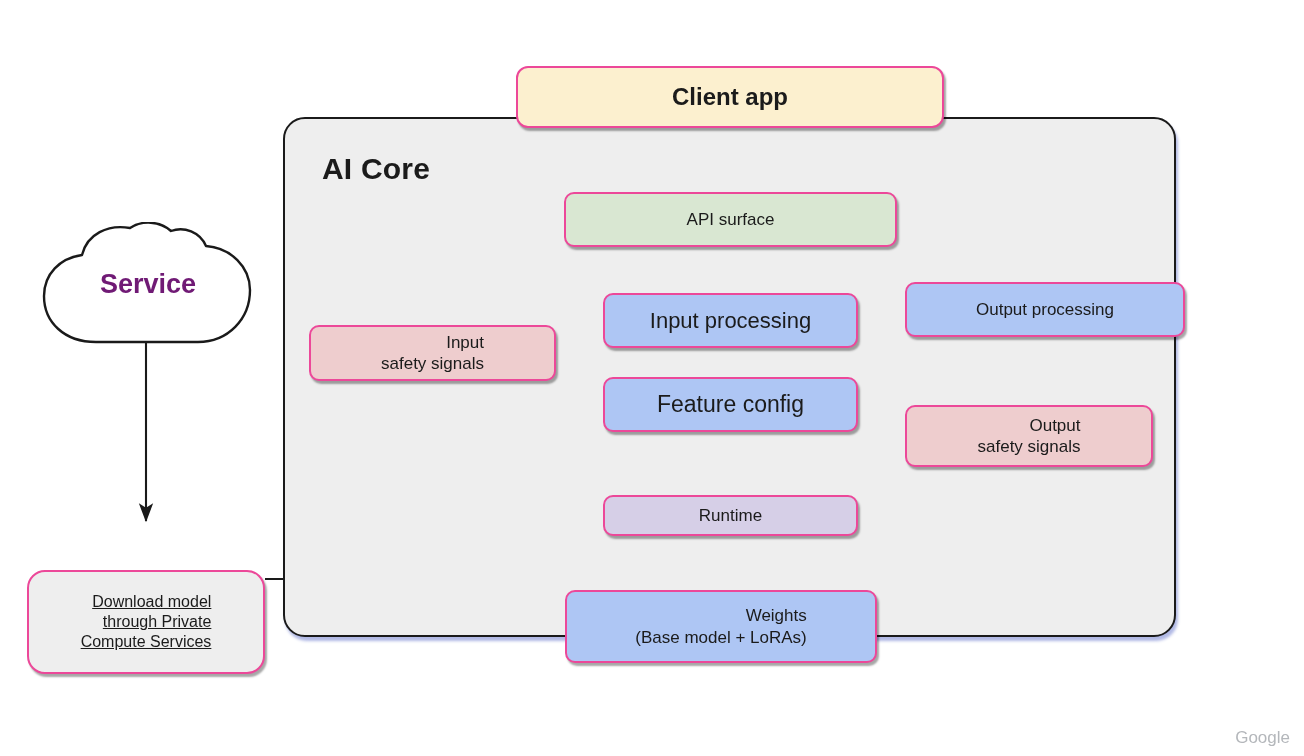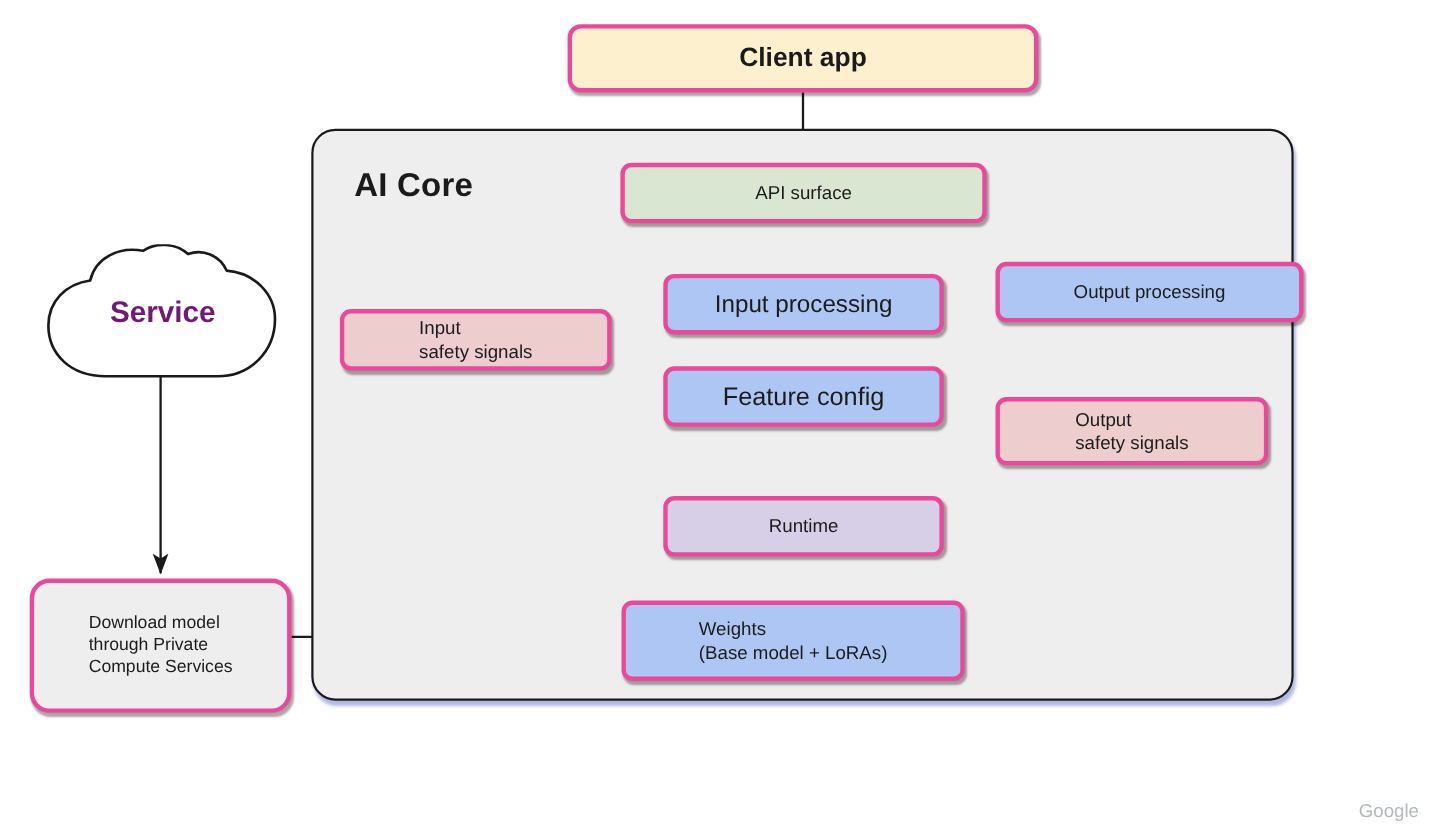--- a/index.html
+++ b/index.html
@@ -26,26 +26,27 @@
     width: 1304px;
     height: 756px;
     pointer-events: none;
   }
   .node {
     position: absolute;
     box-sizing: border-box;
     display: flex;
     align-items: center;
     justify-content: center;
-    text-align: left;
+    text-align: right;
     color: #1b1b1b;
-    border: 4px solid #ec4899;
+    border: 2px solid #ec4899;
     line-height: 1.26;
     white-space: pre-line;
     z-index: 3;
+    margin-top: 44px;
   }
   .node.shadowed {
     box-shadow: 2px 3px 2px rgba(0,0,0,0.35);
   }
   .client-app {
     left: 516px;
     top: 22px;
     width: 428px;
     height: 62px;
     border-radius: 12px;
@@ -100,21 +101,21 @@
     width: 255px;
     height: 55px;
     border-radius: 10px;
     background: #aec6f4;
     font-size: 23px;
   }
   .runtime {
     left: 603px;
     top: 451px;
     width: 255px;
-    height: 55px;
+    height: 41px;
     border-radius: 10px;
     background: #d6cfe7;
     font-size: 17px;
   }
   .weights {
     left: 565px;
     top: 546px;
     width: 312px;
     height: 73px;
     border-radius: 10px;
@@ -145,24 +146,25 @@
     width: 248px;
     height: 62px;
     border-radius: 10px;
     background: #eecdce;
     font-size: 17px;
   }
   .download-box {
     left: 27px;
     top: 526px;
     width: 238px;
-    height: 122px;
+    height: 104px;
     border-radius: 18px;
     background: #eeeeee;
     font-size: 16px;
+    text-decoration: underline;
   }
   .cloud-wrap {
     position: absolute;
     left: 38px;
     top: 222px;
     width: 220px;
     height: 125px;
     z-index: 3;
   }
   .cloud-label {

